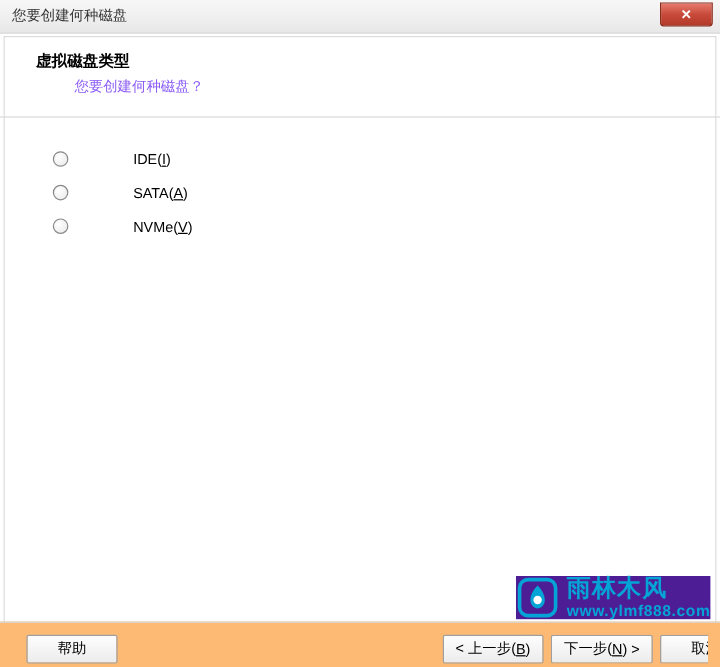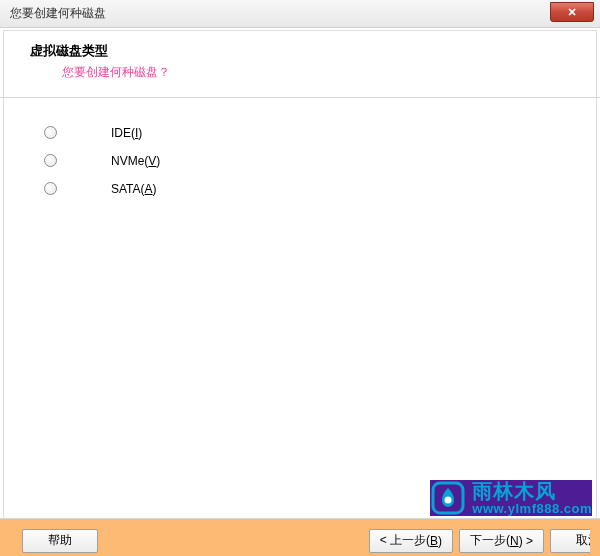--- a/index.html
+++ b/index.html
@@ -56,21 +56,21 @@
     background: #fff;
   }
   .header-title {
     font-size: 13px;
     font-weight: bold;
     color: #000;
     margin-bottom: 4px;
   }
   .header-subtitle {
     font-size: 12px;
-    color: #ec4899;
+    color: #8b5cf6;
     margin-left: 32px;
   }
   .content {
     padding: 28px 30px 10px 30px;
   }
   .section-label {
     font-size: 12px;
     color: #333;
     margin-bottom: 10px;
   }
@@ -219,26 +219,26 @@
     <div class="radio-group">
 
       <div class="radio-row">
         <span class="radio"></span>
         <span class="radio-label"><span>IDE(</span><span class="u">I</span><span>)</span></span>
       </div>
 
 
       <div class="radio-row">
         <span class="radio"></span>
-        <span class="radio-label"><span>NVMe(</span><span class="u">V</span><span>)</span></span>
+        <span class="radio-label"><span>SATA(</span><span class="u">A</span><span>)</span></span>
       </div>
 
       <div class="radio-row">
         <span class="radio"></span>
-        <span class="radio-label"><span>SATA(</span><span class="u">A</span><span>)</span></span>
+        <span class="radio-label"><span>NVMe(</span><span class="u">V</span><span>)</span></span>
       </div>
 
     </div>
   </div>
 
   <div class="watermark">
     <div class="wm-logo">
       <svg width="36" height="36" viewBox="0 0 36 36">
         <rect x="3" y="3" width="30" height="30" rx="7" fill="none" stroke="#05a4d6" stroke-width="3"></rect>
         <path d="M18 8 C14 12 12 16 12 20 C12 24 15 27 18 27 C21 27 24 24 24 20 C24 16 22 12 18 8 Z" fill="#05a4d6"></path>

